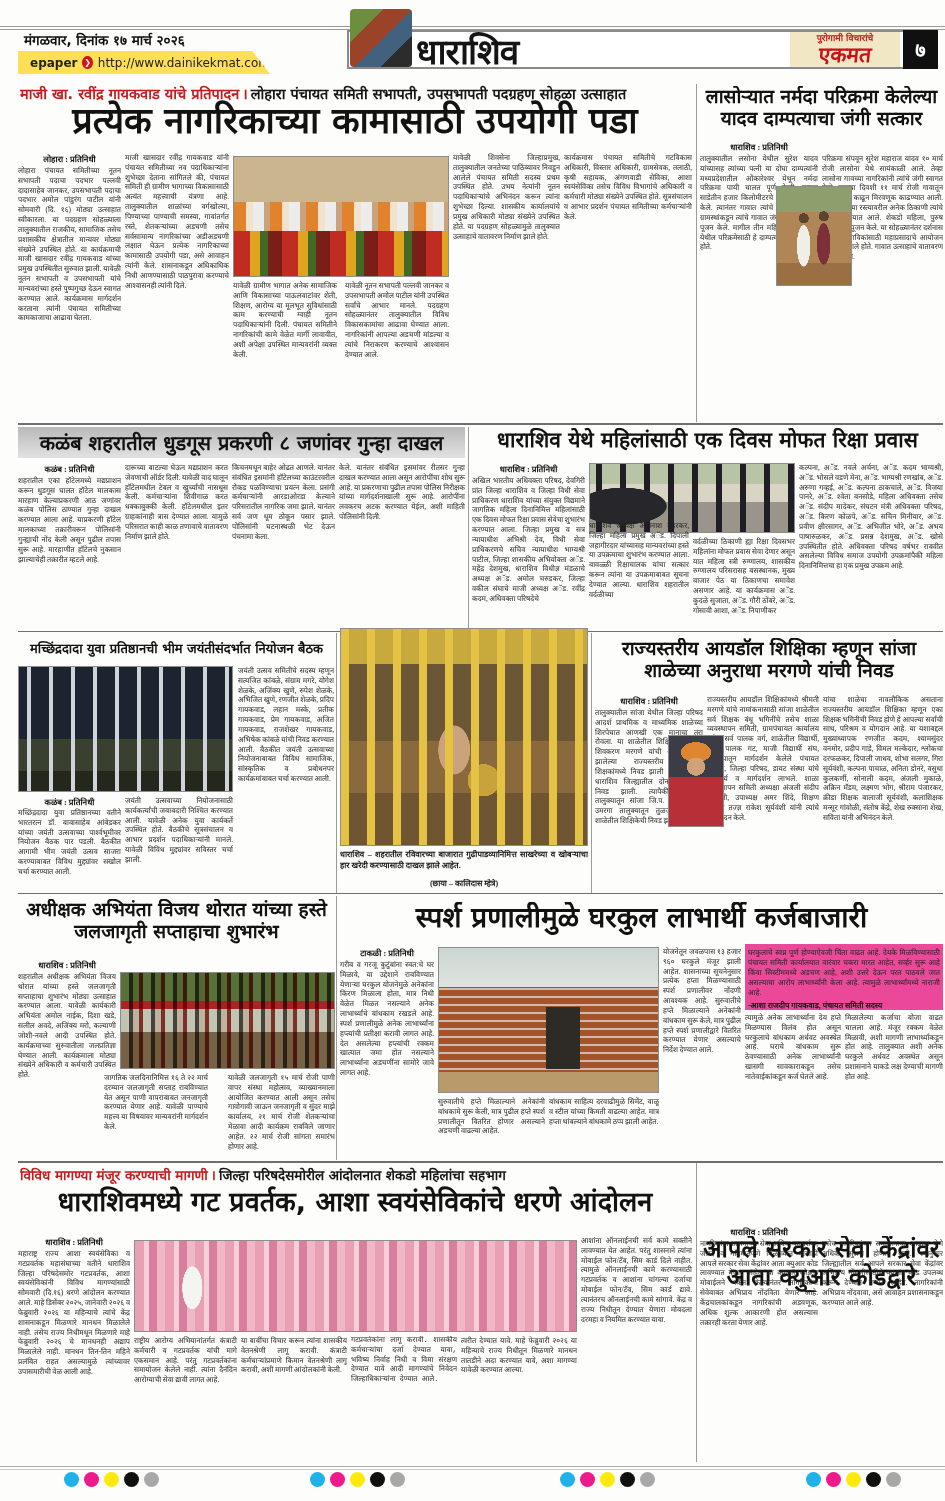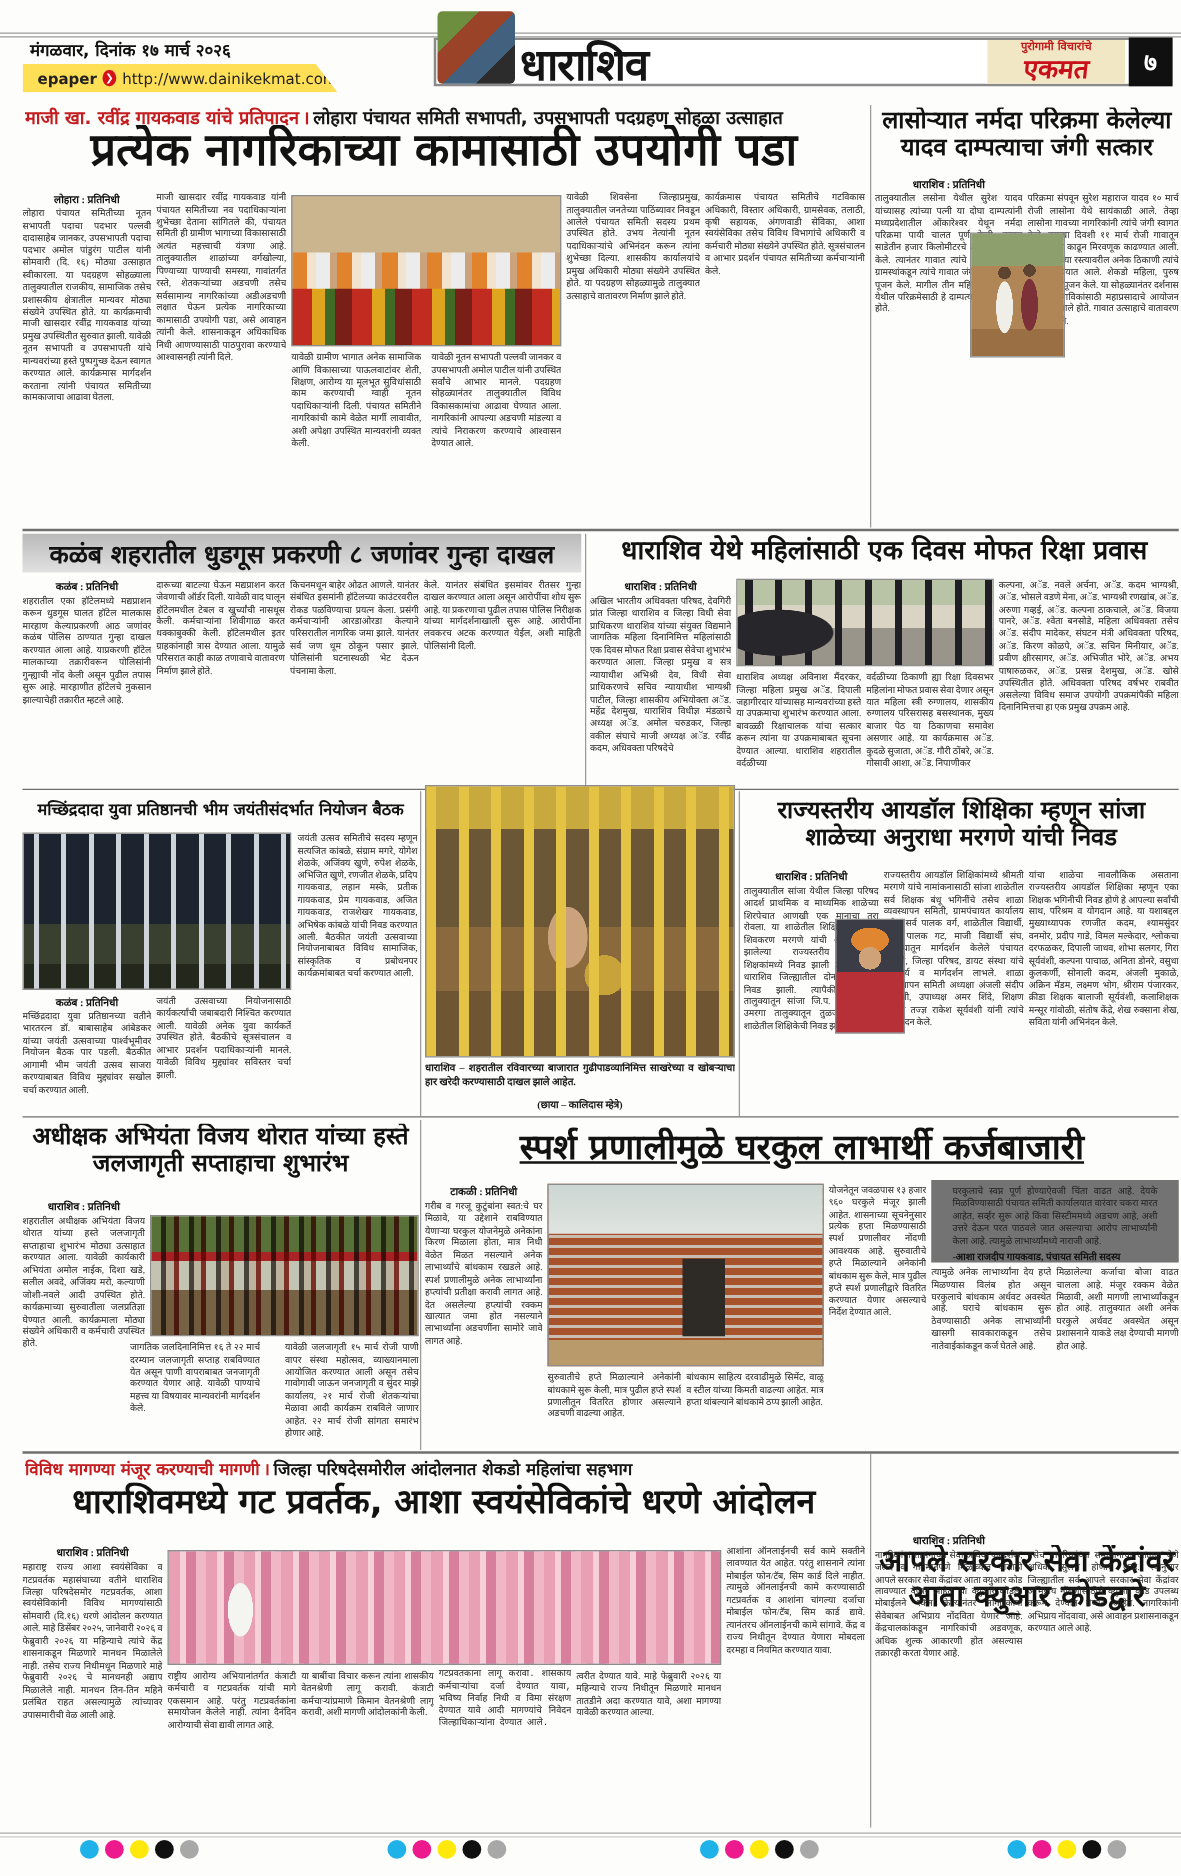--- a/index.html
+++ b/index.html
@@ -11,21 +11,21 @@
   .byline{position:absolute;font-size:8.3px;font-weight:bold;text-align:center;color:#111;overflow:hidden;}
   .kicker{position:absolute;font-family:"DejaVu Sans","Liberation Sans",sans-serif;font-weight:bold;font-size:14.5px;white-space:nowrap;overflow:hidden;}
   .kicker .red{color:#c41d20;}
   .kicker .sep{color:#c41d20;padding:0 3px;}
   .kicker .blk{color:#161616;}
   .vrule{position:absolute;width:1px;background:#9a9a9a;}
   .hrule{position:absolute;background:#6f6f6f;}
   .photo{position:absolute;border:1px solid #8d8d8d;box-sizing:border-box;}
   .caption{position:absolute;font-size:8px;font-weight:bold;text-align:center;line-height:1.35;color:#1a1a1a;overflow:hidden;}
   .graybar{position:absolute;background:linear-gradient(180deg,#b9b9b9,#e2e2e2);}
-  .quotebox{position:absolute;background:#737373;padding:4px 17px;box-sizing:border-box;overflow:hidden;}
+  .quotebox{position:absolute;background:#ec4899;padding:4px 3px;box-sizing:border-box;overflow:hidden;}
   .quotebox .qt{font-size:7.35px;line-height:1.36;text-align:justify;color:#222;}
   .quotebox .qa{font-size:7.8px;font-weight:bold;margin-top:2px;color:#111;}
   
   #datebar{position:absolute;left:24px;top:31px;width:310px;height:18px;font-family:"DejaVu Sans","Liberation Sans",sans-serif;font-weight:bold;font-size:13.5px;color:#111;}
   #ystrip{position:absolute;left:18px;top:51px;width:252px;height:23px;background:#ffdf55;clip-path:polygon(0 0,93% 0,100% 100%,0 100%);
           display:flex;align-items:center;gap:5px;padding-left:12px;box-sizing:border-box;
           font-family:"DejaVu Sans","Liberation Sans",sans-serif;font-size:12px;color:#222;}
   #ystrip .ep{font-weight:bold;}
   #ystrip .icn{display:inline-flex;width:13px;height:13px;border-radius:50%;background:#d41118;color:#fff;
                align-items:center;justify-content:center;font-size:8px;line-height:1;}
@@ -157,21 +157,21 @@
     <div class="col" style="left:339px;top:463px;width:126px;height:165px;">केले. यानंतर संबंधित इसमांवर रीतसर गुन्हा दाखल करण्यात आला असून आरोपींचा शोध सुरू आहे. या प्रकरणाचा पुढील तपास पोलिस निरीक्षक यांच्या मार्गदर्शनाखाली सुरू आहे. आरोपींना लवकरच अटक करण्यात येईल, अशी माहिती पोलिसांनी दिली.</div>
   </section>
 
   <div class="vrule" style="left:468px;top:427px;height:204px;"></div>
 
   <section>
     <div class="hl abs" style="left:472px;top:428px;width:471px;height:30px;font-size:21px;white-space:nowrap;">धाराशिव येथे महिलांसाठी एक दिवस मोफत रिक्षा प्रवास</div>
     <div class="byline" style="left:472px;top:463px;width:113px;">धाराशिव : प्रतिनिधी</div>
     <div class="col" style="left:472px;top:476px;width:113px;height:153px;">अखिल भारतीय अधिवक्ता परिषद, देवगिरी प्रांत जिल्हा धाराशिव व जिल्हा विधी सेवा प्राधिकरण धाराशिव यांच्या संयुक्त विद्यमाने जागतिक महिला दिनानिमित्त महिलांसाठी एक दिवस मोफत रिक्षा प्रवास सेवेचा शुभारंभ करण्यात आला. जिल्हा प्रमुख व सत्र न्यायाधीश अभिश्री देव, विधी सेवा प्राधिकरणचे सचिव न्यायाधीश भाग्यश्री पाटील, जिल्हा शासकीय अभियोक्ता अॅड. महेंद्र देशमुख, धाराशिव विधीज्ञ मंडळाचे अध्यक्ष अॅड. अमोल चरुडकर, जिल्हा वकील संघाचे माजी अध्यक्ष अॅड. रवींद्र कदम, अधिवक्ता परिषदेचे</div>
     <div class="photo" id="ph-rickshaw" style="left:589px;top:463px;width:206px;height:70px;"></div>
-    <div class="col" style="left:589px;top:537px;width:100px;height:92px;">धाराशिव अध्यक्ष अविनाश मैंदरकर, जिल्हा महिला प्रमुख अॅड. दिपाली जहागीरदार यांच्यासह मान्यवरांच्या हस्ते या उपक्रमाचा शुभारंभ करण्यात आला. बावळ्ळी रिक्षाचालक यांचा सत्कार करून त्यांना या उपक्रमाबाबत सूचना देण्यात आल्या. धाराशिव शहरातील वर्दळीच्या</div>
+    <div class="col" style="left:589px;top:521px;width:100px;height:92px;">धाराशिव अध्यक्ष अविनाश मैंदरकर, जिल्हा महिला प्रमुख अॅड. दिपाली जहागीरदार यांच्यासह मान्यवरांच्या हस्ते या उपक्रमाचा शुभारंभ करण्यात आला. बावळ्ळी रिक्षाचालक यांचा सत्कार करून त्यांना या उपक्रमाबाबत सूचना देण्यात आल्या. धाराशिव शहरातील वर्दळीच्या</div>
     <div class="col" style="left:693px;top:537px;width:102px;height:92px;">वर्दळीच्या ठिकाणी ह्या रिक्षा दिवसभर महिलांना मोफत प्रवास सेवा देणार असून यात महिला स्त्री रुग्णालय, शासकीय रुग्णालय परिसरासह बसस्थानक, मुख्य बाजार पेठ या ठिकाणचा समावेश असणार आहे. या कार्यक्रमास अॅड. कुदळे सुजाता, अॅड. गौरी ठोंबरे, अॅड. गोसावी आशा, अॅड. निपाणीकर</div>
     <div class="col" style="left:799px;top:463px;width:144px;height:166px;">कल्पना, अॅड. नवले अर्चना, अॅड. कदम भाग्यश्री, अॅड. भोसले वडणे मेना, अॅड. भाग्यश्री रणखांब, अॅड. अरुणा गव्हई, अॅड. कल्पना ठाकचाले, अॅड. विजया पानरे, अॅड. श्वेता बनसोडे, महिला अधिवक्ता तसेच अॅड. संदीप मादेकर, संघटन मंत्री अधिवक्ता परिषद, अॅड. किरण कोळपे, अॅड. सचिन मिनीयार, अॅड. प्रवीण क्षीरसागर, अॅड. अभिजीत भोरे, अॅड. अभय पाषारुळकर, अॅड. प्रसन्न देशमुख, अॅड. खोसे उपस्थितीत होते. अधिवक्ता परिषद वर्षभर राबवीत असलेल्या विविध समाज उपयोगी उपक्रमांपैकी महिला दिनानिमित्तचा हा एक प्रमुख उपक्रम आहे.</div>
   </section>
 
   <div class="hrule" style="left:18px;top:631px;width:925px;height:1px;"></div>
 
   <section>
     <div class="hl abs" style="left:18px;top:637px;width:317px;height:24px;font-size:13px;line-height:24px;white-space:nowrap;">मच्छिंद्रदादा युवा प्रतिष्ठानची भीम जयंतीसंदर्भात नियोजन बैठक</div>
     <div class="photo" id="ph-machindra" style="left:18px;top:666px;width:215px;height:126px;"></div>
     <div class="col" style="left:238px;top:666px;width:96px;height:226px;">जयंती उत्सव समितीचे सदस्य म्हणून सत्यजित कांबळे, संग्राम मगरे, योगेश शेळके, अजिंक्य खुणे, रुपेश शेळके, अभिजित खुणे, रणजीत शेळके, प्रदिप गायकवाड, लहान मस्के, प्रतीक गायकवाड, प्रेम गायकवाड, अजित गायकवाड, राजशेखर गायकवाड, अभिषेक कांबळे यांची निवड करण्यात आली. बैठकीत जयंती उत्सवाच्या नियोजनाबाबत विविध सामाजिक, सांस्कृतिक व प्रबोधनपर कार्यक्रमांबाबत चर्चा करण्यात आली.</div>
@@ -206,21 +206,21 @@
     <div class="byline" style="left:18px;top:959px;width:98px;">धाराशिव : प्रतिनिधी</div>
     <div class="col" style="left:18px;top:972px;width:98px;height:186px;">शहरातील अधीक्षक अभियंता विजय थोरात यांच्या हस्ते जलजागृती सप्ताहाचा शुभारंभ मोठ्या उत्साहात करण्यात आला. यावेळी कार्यकारी अभियंता अमोल नाईक, दिशा खडे, सलील अवदे, अजिंक्य मरो, कल्याणी जोशी-नवले आदी उपस्थित होते. कार्यक्रमाच्या सुरुवातीला जलप्रतिज्ञा घेण्यात आली. कार्यक्रमाला मोठ्या संख्येने अधिकारी व कर्मचारी उपस्थित होते.</div>
     <div class="photo" id="ph-jaljagruti" style="left:120px;top:972px;width:215px;height:97px;"></div>
     <div class="col" style="left:104px;top:1073px;width:104px;height:85px;">जागतिक जलदिनानिमित्त १६ ते २२ मार्च दरम्यान जलजागृती सप्ताह राबविण्यात येत असून पाणी वापराबाबत जनजागृती करण्यात येणार आहे. यावेळी पाण्याचे महत्त्व या विषयावर मान्यवरांनी मार्गदर्शन केले.</div>
     <div class="col" style="left:228px;top:1073px;width:107px;height:85px;">यावेळी जलजागृती १५ मार्च रोजी पाणी वापर संस्था महोत्सव, व्याख्यानमाला आयोजित करण्यात आली असून तसेच गावोगावी जाऊन जनजागृती व सुंदर माझे कार्यालय, २१ मार्च रोजी शेतकऱ्यांचा मेळावा आदी कार्यक्रम राबविले जाणार आहेत. २२ मार्च रोजी सांगता समारंभ होणार आहे.</div>
   </section>
 
   <div class="vrule" style="left:336px;top:896px;height:264px;"></div>
 
   <section>
-    <div class="hl abs" style="left:340px;top:902px;width:603px;height:42px;font-size:28px;white-space:nowrap;text-decoration:underline;">स्पर्श प्रणालीमुळे घरकुल लाभार्थी कर्जबाजारी</div>
+    <div class="hl abs" style="left:340px;top:902px;width:603px;height:42px;font-size:28px;white-space:nowrap;">स्पर्श प्रणालीमुळे घरकुल लाभार्थी कर्जबाजारी</div>
     <div class="byline" style="left:340px;top:947px;width:94px;font-family:Liberation Serif, serif;">टाकळी : प्रतिनिधी</div>
     <div class="col" style="left:340px;top:960px;width:94px;height:198px;">गरीब व गरजू कुटुंबांना स्वत:चे घर मिळावे, या उद्देशाने राबविण्यात येणाऱ्या घरकुल योजनेमुळे अनेकांना किरण मिळाला होता, मात्र निधी वेळेत मिळत नसल्याने अनेक लाभार्थ्यांचे बांधकाम रखडले आहे. स्पर्श प्रणालीमुळे अनेक लाभार्थ्यांना हप्त्यांची प्रतीक्षा करावी लागत आहे. देत असलेल्या हप्त्यांची रक्कम खात्यात जमा होत नसल्याने लाभार्थ्यांना अडचणींना सामोरे जावे लागत आहे.</div>
     <div class="photo" id="ph-gharkul" style="left:438px;top:947px;width:221px;height:146px;">
         <s></s>
       </div>
     <div class="col" style="left:438px;top:1097px;width:107px;height:61px;">सुरुवातीचे हप्ते मिळाल्याने अनेकांनी बांधकामे सुरू केली, मात्र पुढील हप्ते स्पर्श प्रणालीतून वितरित होणार असल्याने अडचणी वाढल्या आहेत.</div>
     <div class="col" style="left:549px;top:1097px;width:110px;height:61px;">बांधकाम साहित्य दरवाढीमुळे सिमेंट, वाळू व स्टील यांच्या किमती वाढल्या आहेत. मात्र हप्ता थांबल्याने बांधकामे ठप्प झाली आहेत.</div>
     <div class="col" style="left:663px;top:947px;width:78px;height:211px;">योजनेतून जवळपास १३ हजार ९६० घरकुले मंजूर झाली आहेत. शासनाच्या सूचनेनुसार प्रत्येक हप्ता मिळण्यासाठी स्पर्श प्रणालीवर नोंदणी आवश्यक आहे. सुरुवातीचे हप्ते मिळाल्याने अनेकांनी बांधकाम सुरू केले, मात्र पुढील हप्ते स्पर्श प्रणालीद्वारे वितरित करण्यात येणार असल्याचे निर्देश देण्यात आले.</div>
     <div class="quotebox" style="left:745px;top:944px;width:198px;height:66px;">
       <div class="qt">घरकुलाचे स्वप्न पूर्ण होण्याऐवजी चिंता वाढत आहे. देयके मिळविण्यासाठी पंचायत समिती कार्यालयात वारंवार चकरा मारत आहेत, सर्व्हर सुरू आहे किंवा सिस्टीममध्ये अडचण आहे, अशी उत्तरे देऊन परत पाठवले जात असल्याचा आरोप लाभार्थ्यांनी केला आहे. त्यामुळे लाभार्थ्यांमध्ये नाराजी आहे.</div>

